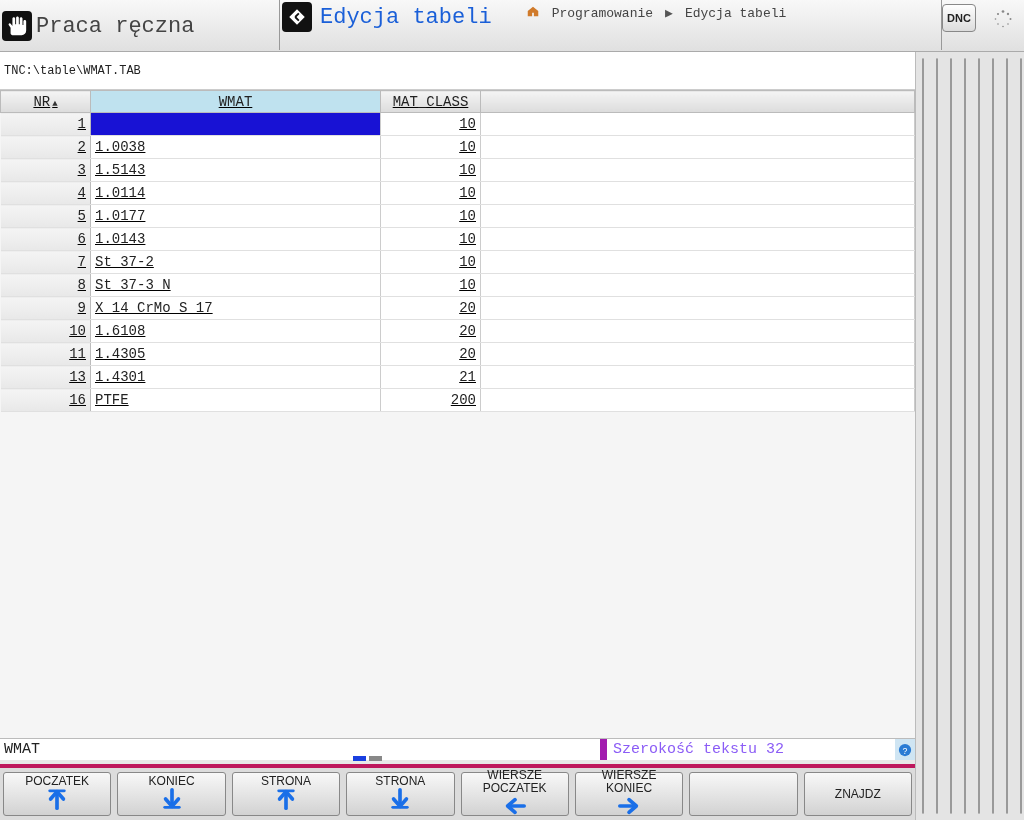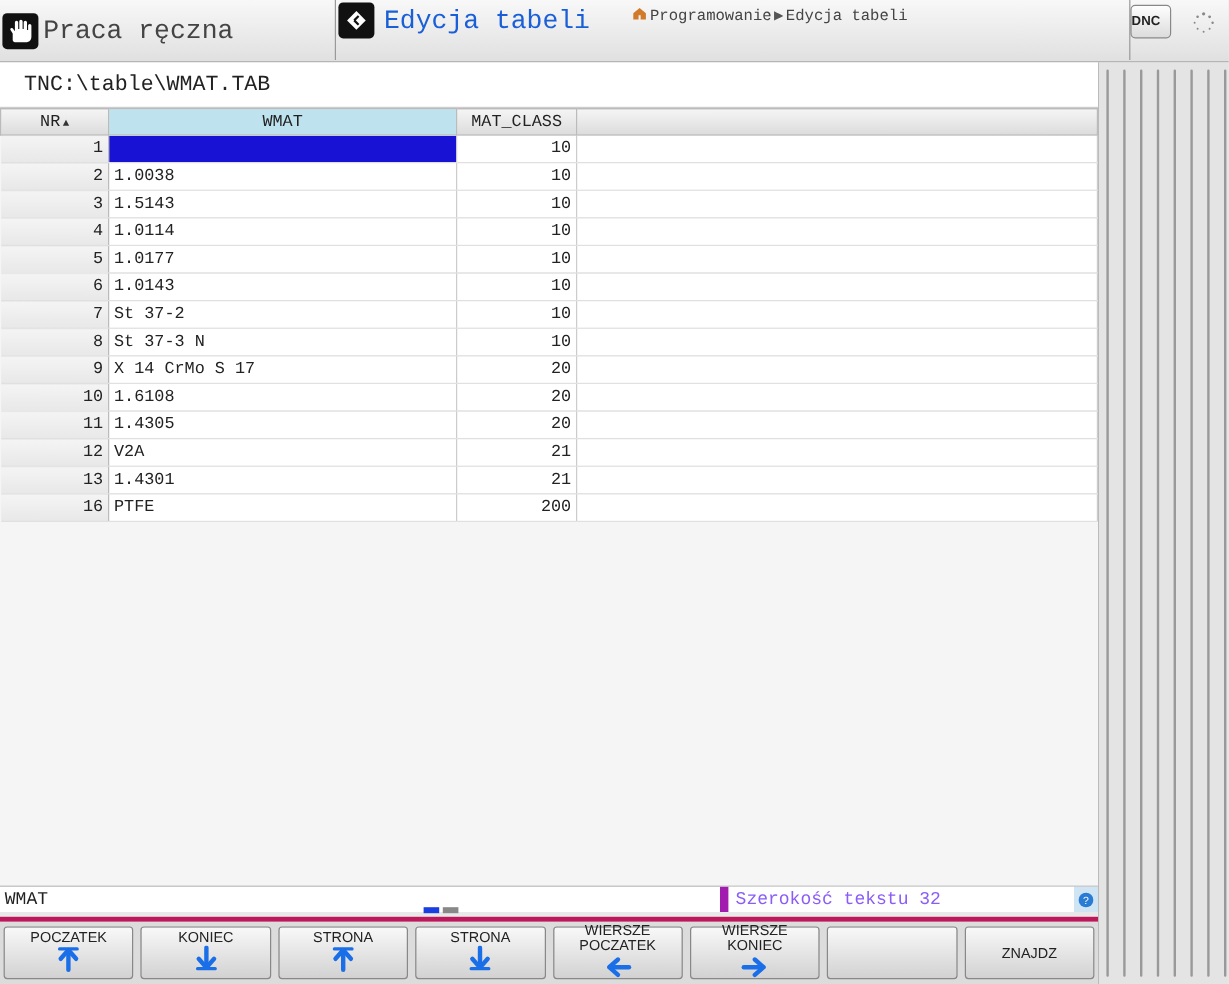--- a/index.html
+++ b/index.html
@@ -4,31 +4,31 @@
 <style>
   * { margin: 0; padding: 0; box-sizing: border-box; }
   html, body { width: 1024px; height: 820px; overflow: hidden; font-family: "Courier New", monospace; background: #e8e8e8; }
   .app { display: flex; flex-direction: column; width: 100%; height: 100%; }
   .titlebar { display: flex; align-items: flex-start; height: 52px; background: linear-gradient(to bottom, #f8f8f8, #e0e0e0); border-bottom: 1px solid #aaa; }
   .tab { display: flex; align-items: flex-start; height: 50px; border-right: 1px solid #999; padding: 2px 6px 0 2px; }
   .tab-left { width: 280px; flex-direction: row; align-items: center; font-size: 22px; font-family: "Courier New", monospace; color: #444; }
   .tab-right { flex: 1; flex-direction: row; }
   .tab-right .tab-row { display: flex; align-items: center; gap: 4px; }
   .tab-right .title-txt { font-size: 22px; color: #1a5fd8; font-family: "Courier New", monospace; }
-  .breadcrumb { font-size: 13px; color: #444; font-family: "Courier New", monospace; margin-left: 34px; margin-top: 2px; display:flex; align-items:center; gap:2px;}
+  .breadcrumb { font-size: 13px; color: #444; font-family: "Courier New", monospace; margin-left: 34px; margin-top: 2px; display:flex; align-items:center; gap:12px;}
   .crumb-sep { color:#555; }
   .icon-box { width: 30px; height: 30px; border-radius: 4px; display: flex; align-items: center; justify-content: center; margin-right: 4px; }
   .icon-hand-bg { background: #111; }
   .icon-diamond-bg { background: #111; }
-  .badge { width: 34px; height: 28px; border: 1px solid #888; border-radius: 4px; background: linear-gradient(to bottom,#fefefe,#dcdcdc); display:flex; align-items:center; font-size:11px; font-weight:bold; font-family:Arial,sans-serif; color:#222; margin: 4px 8px 0 0;}
+  .badge { width: 34px; height: 28px; border: 1px solid #888; border-radius: 4px; background: linear-gradient(to bottom,#fefefe,#dcdcdc); display:flex; align-items:center; justify-content:center; font-size:11px; font-weight:bold; font-family:Arial,sans-serif; color:#222; margin: 4px 8px 0 0;}
   .spinner-area { width: 30px; height: 30px; margin: 4px 6px 0 4px; display:flex; align-items:center; justify-content:center;}
   .body-area { display: flex; flex: 1; min-height: 0; }
   .main-col { display: flex; flex-direction: column; flex: 1; min-width: 0; border-right: 1px solid #bbb; }
-  .path-bar { height: 38px; display:flex; align-items:center; padding: 0 20px; font-size: 18px; font-family:"Courier New",monospace; background:#fff; border-bottom:1px solid #ccc; color:#222; }
-  .table-wrap { flex: 1; background:#f5f5f5; display:flex; flex-direction:column; overflow:hidden; }
+  .path-bar { height: 38px; display:flex; align-items:center; padding: 0 4px; font-size: 12px; font-family:"Courier New",monospace; background:#fff; border-bottom:1px solid #ccc; color:#222; }
+  .table-wrap { flex: 1; background:#f5f5f5; display:flex; flex-direction:column; overflow:hidden;text-decoration:underline; }
   table { border-collapse: collapse; width: 100%; table-layout: fixed; }
   th { background: linear-gradient(to bottom,#f4f4f4,#dcdcdc); border:1px solid #bbb; font-size:14px; font-family:"Courier New",monospace; font-weight:normal; height:22px; text-align:center; color:#222; }
   th.col-nr { width: 90px; }
   th.col-wmat { width: 290px; background:#bfe2ef; }
   th.col-cls { width: 100px; }
   th.col-rest {}
   td { border-right:1px solid #ccc; border-bottom:1px solid #e0e0e0; height:23px; font-size:14px; font-family:"Courier New",monospace; background:#fff; color:#222; padding:0 4px; white-space:nowrap; overflow:hidden; }
   .col-nr-td { text-align:right; background:linear-gradient(to bottom,#f4f4f4,#e8e8e8); border-right:1px solid #bbb;}
   .col-cls-td { text-align:right; }
   .row-selected .col-wmat-td { background:#1812d4; color:#fff; }
@@ -183,26 +183,20 @@
                 <td class="col-cls-td">20</td>
                 <td></td>
               </tr>
               <tr>
                 <td class="col-nr-td">11</td>
                 <td class="col-wmat-td">1.4305</td>
                 <td class="col-cls-td">20</td>
                 <td></td>
               </tr>
               <tr>
-                <td class="col-nr-td">12</td>
-                <td class="col-wmat-td">V2A</td>
-                <td class="col-cls-td">21</td>
-                <td></td>
-              </tr>
-              <tr>
                 <td class="col-nr-td">13</td>
                 <td class="col-wmat-td">1.4301</td>
                 <td class="col-cls-td">21</td>
                 <td></td>
               </tr>
               <tr>
                 <td class="col-nr-td">16</td>
                 <td class="col-wmat-td">PTFE</td>
                 <td class="col-cls-td">200</td>
                 <td></td>

